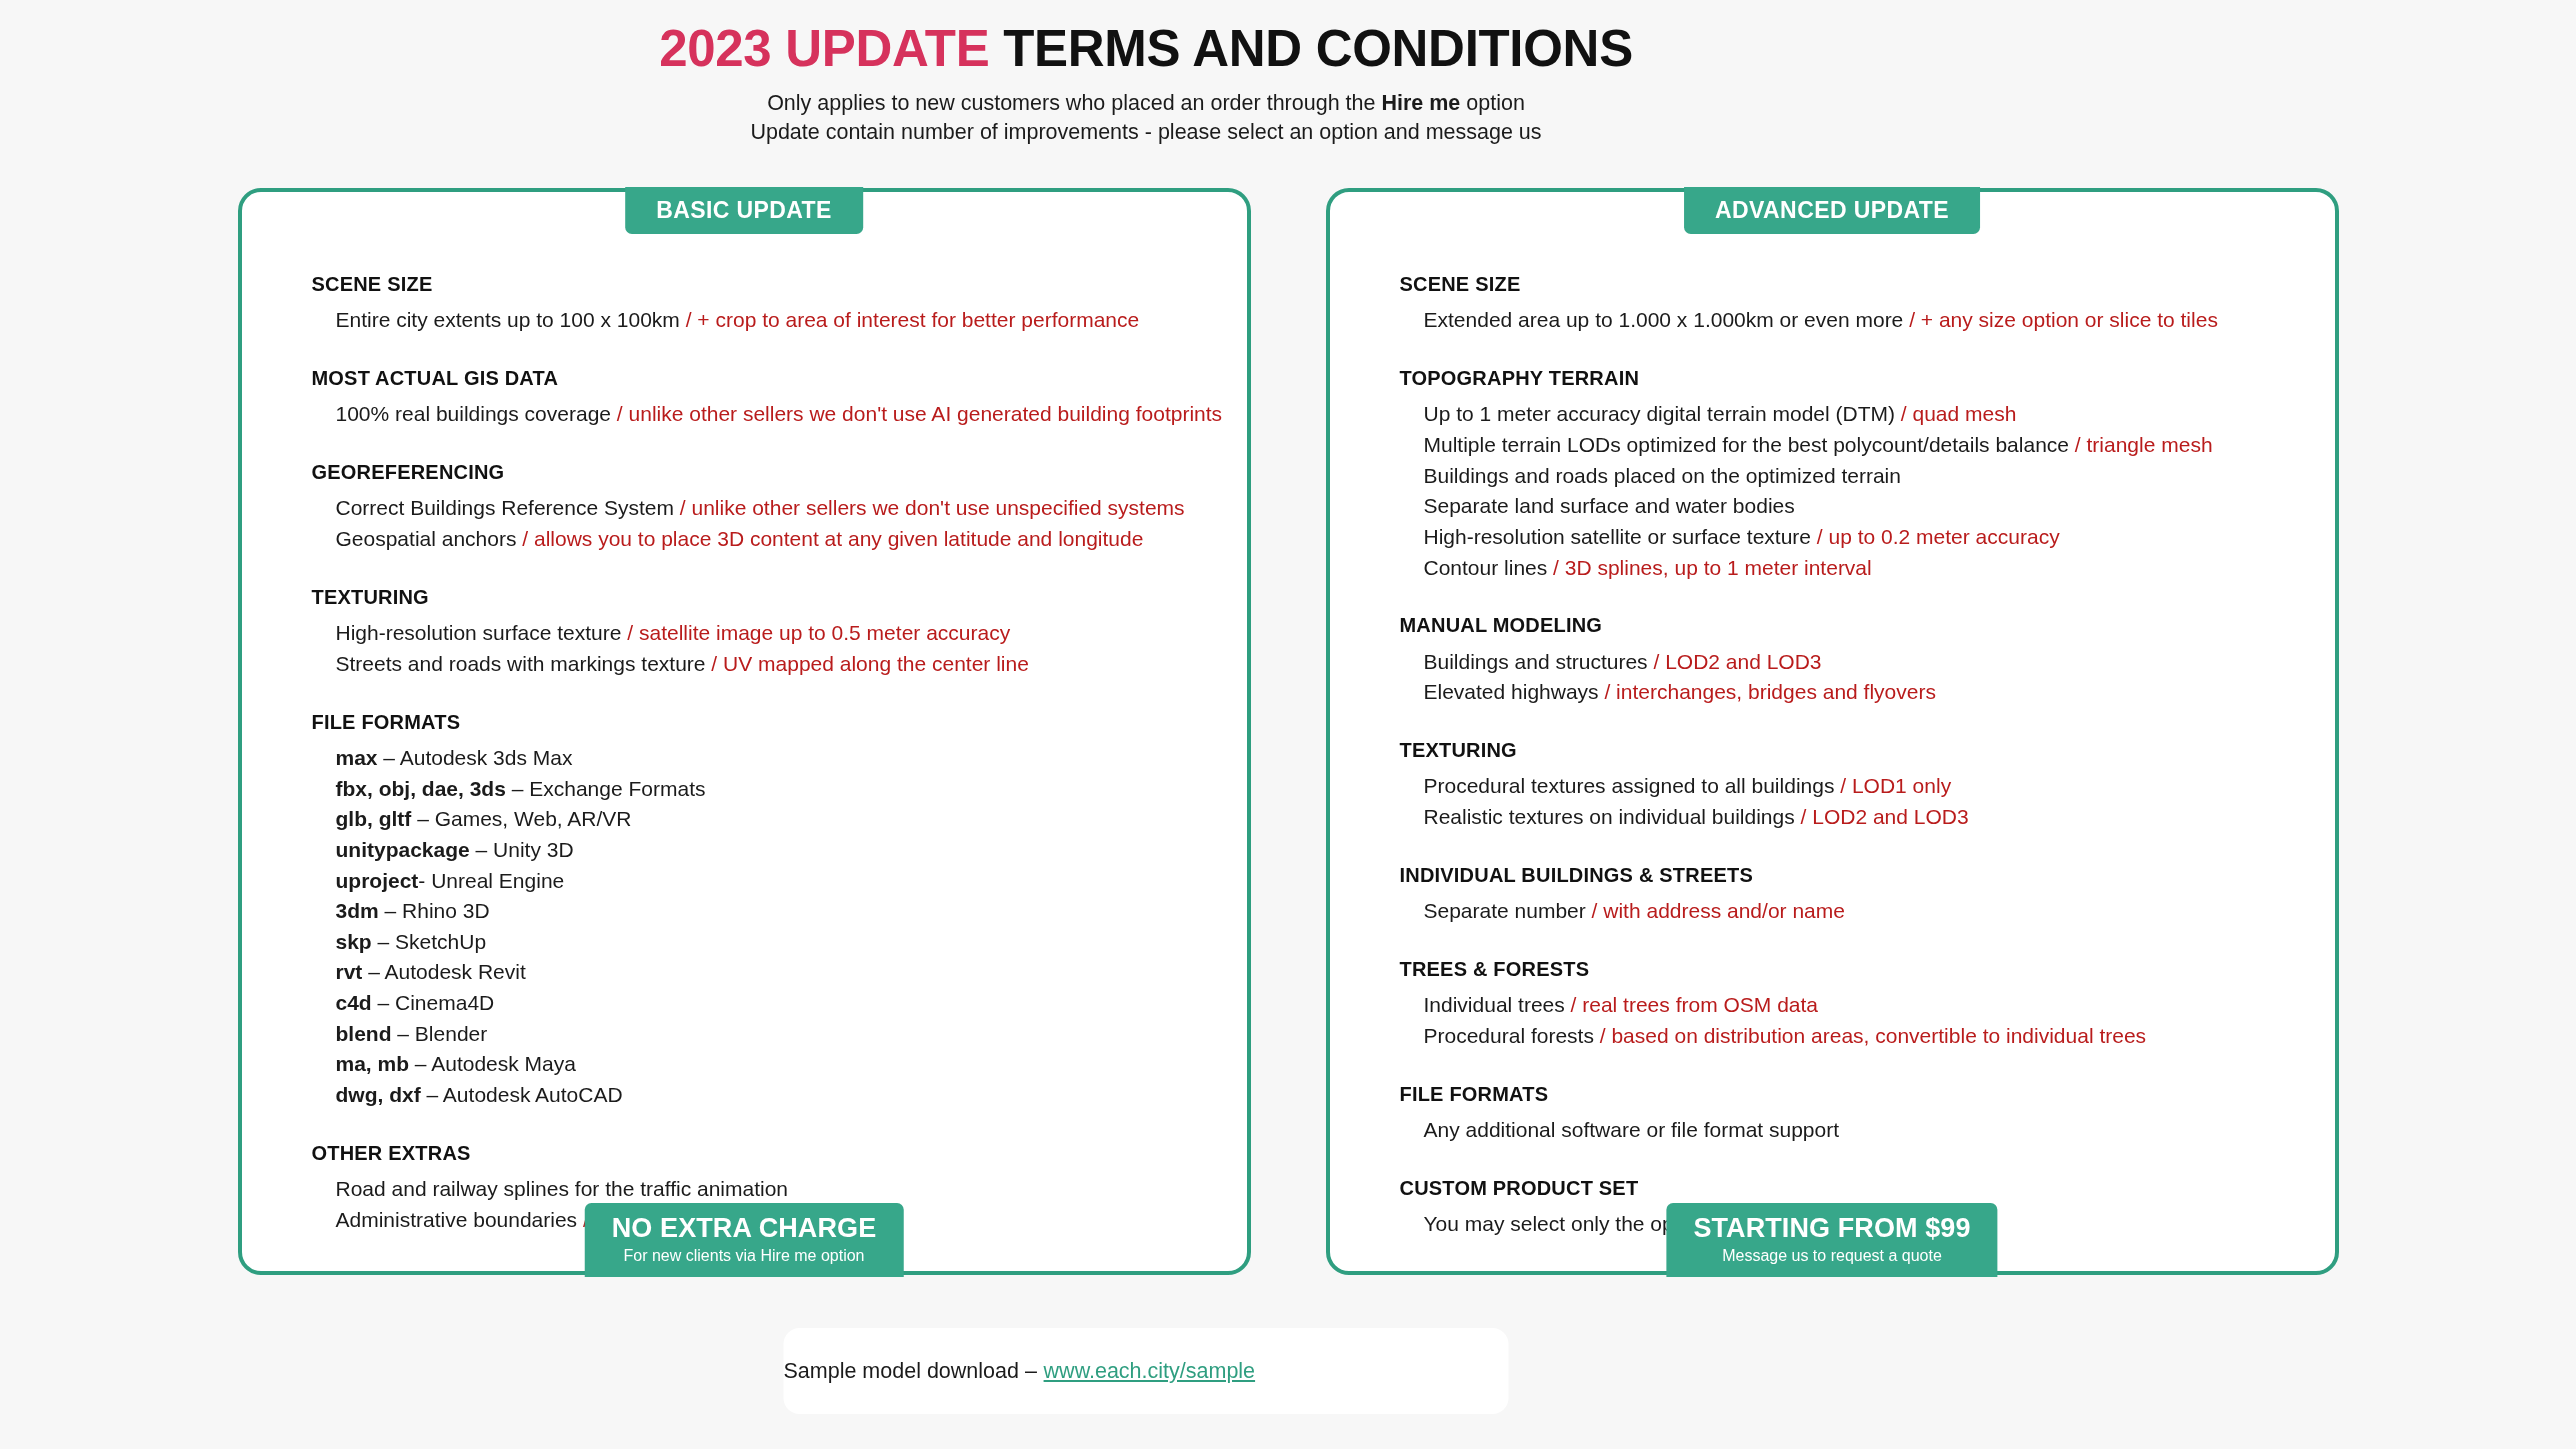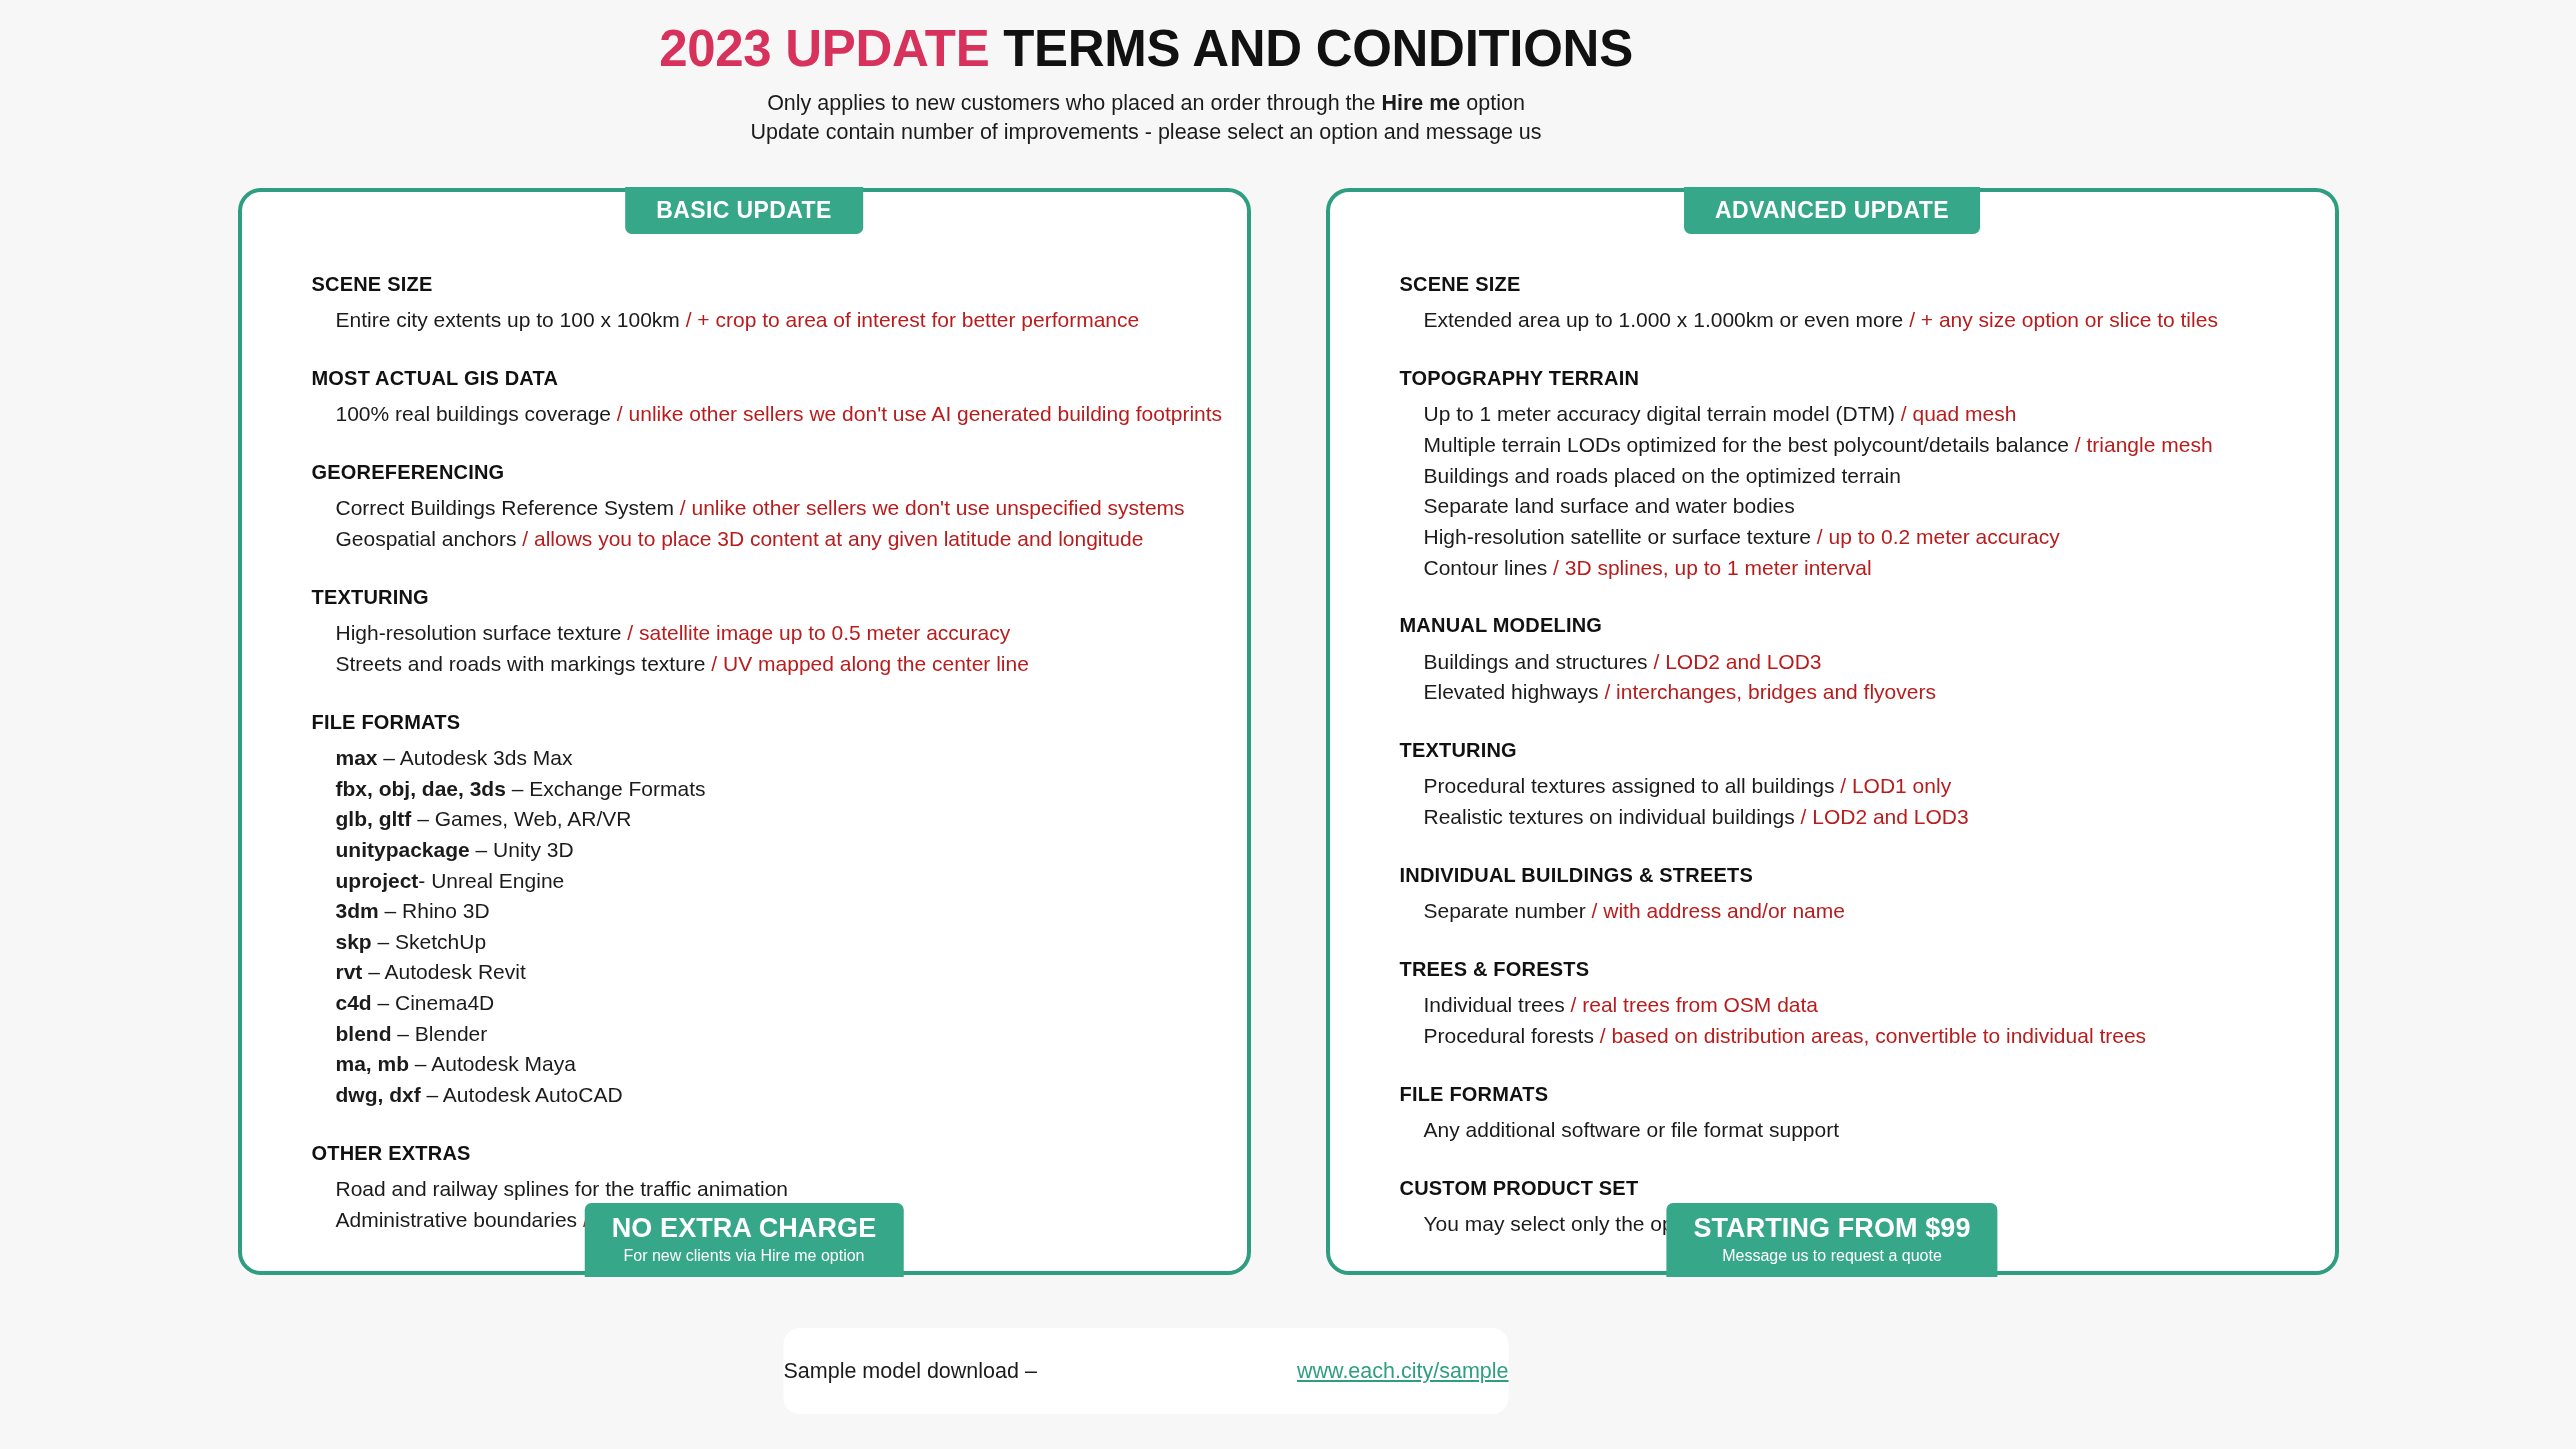--- a/index.html
+++ b/index.html
@@ -132,21 +132,21 @@
     position: absolute;
     left: 50%;
     transform: translateX(-50%);
     top: 1328px;
     width: 725px;
     height: 86px;
     background: #ffffff;
     border-radius: 16px;
     display: flex;
     align-items: center;
-    justify-content: space-between;
+    justify-content: flex-start;
     font-size: 21.5px;
     color: #1b1b1b;
   }
   .bottom-bar a {
     color: #2f9e80;
     text-decoration: underline;
     margin-left: 6.7px;
   }
 </style>
 </head>

